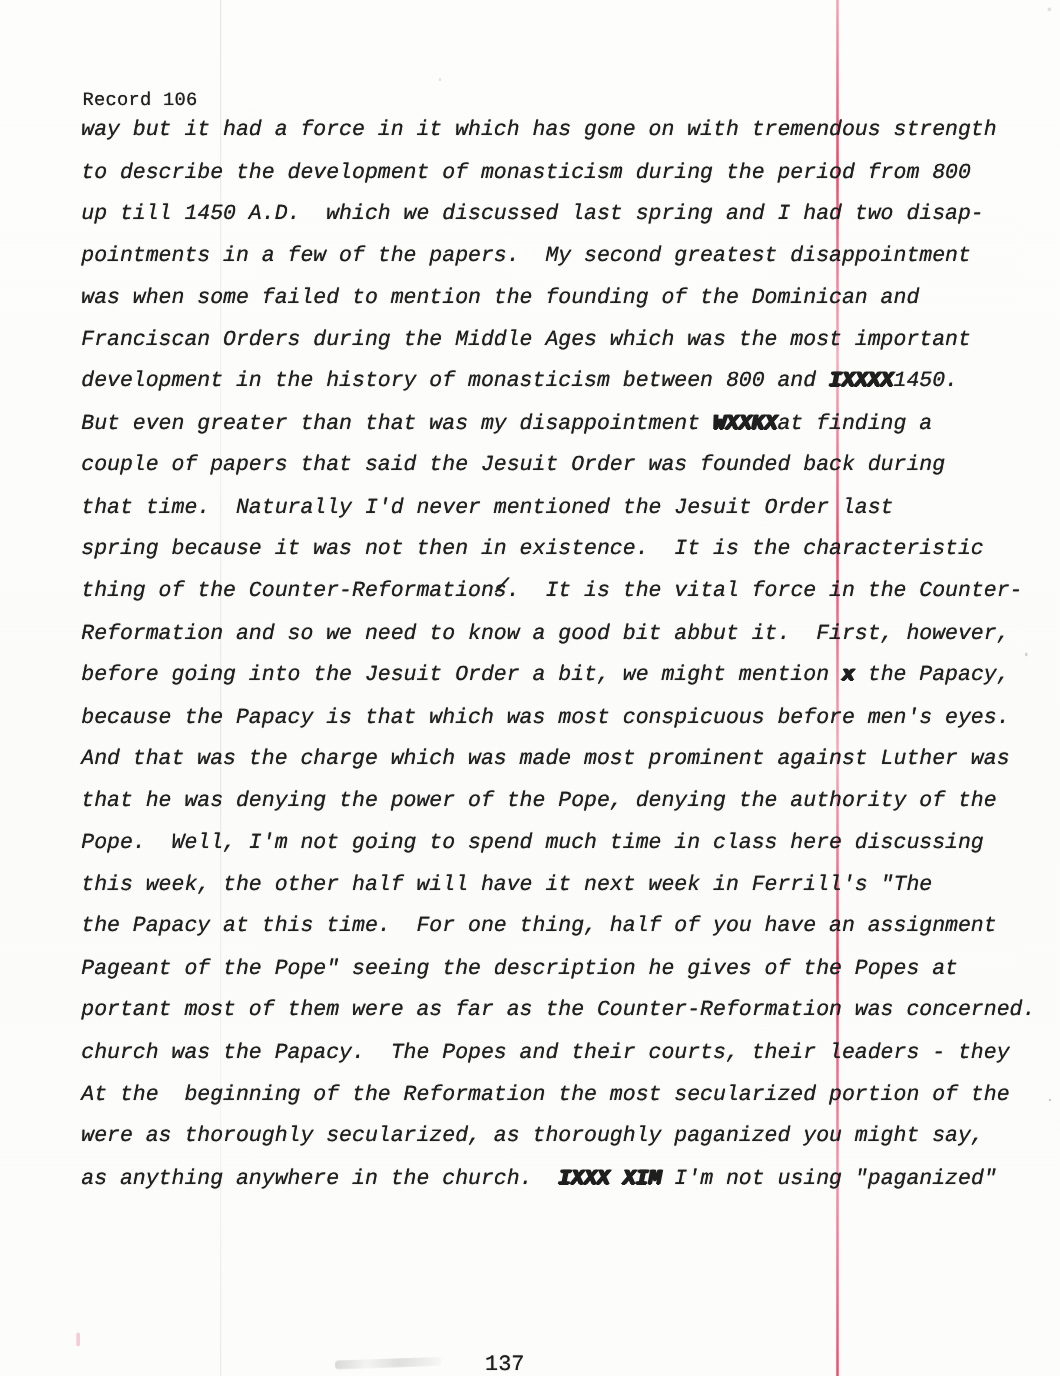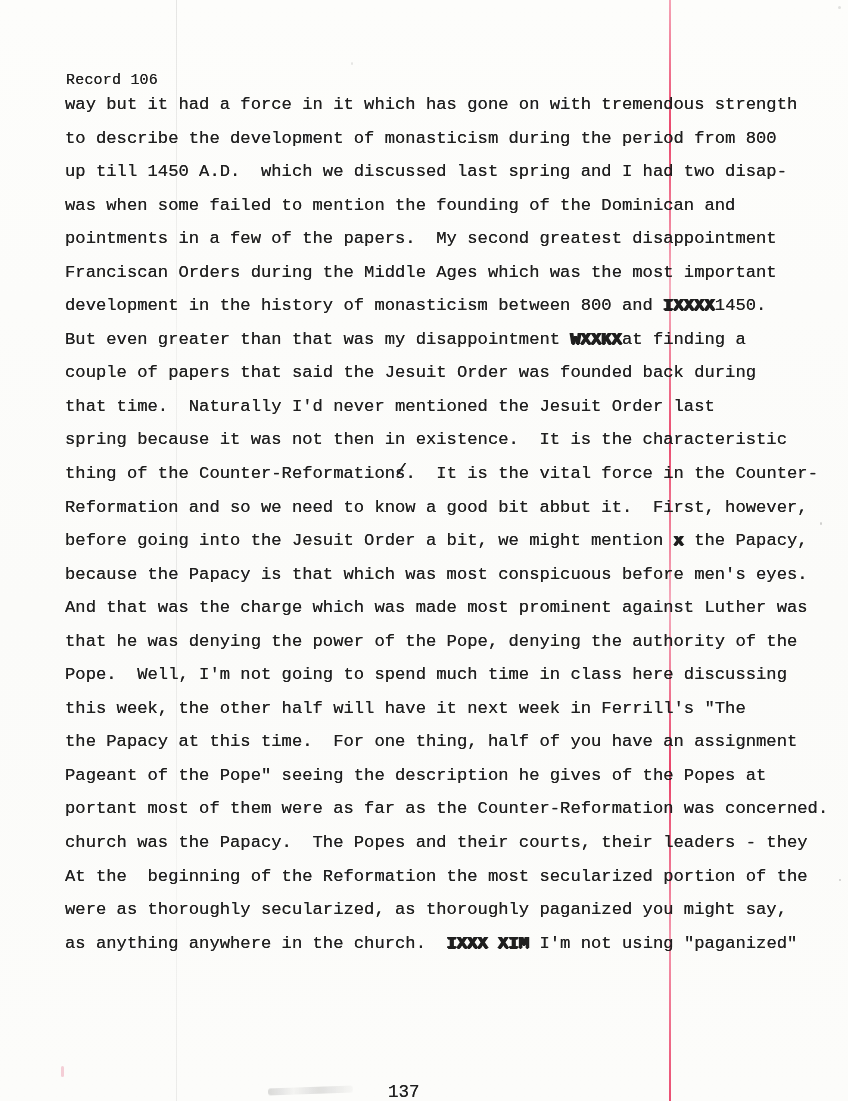--- a/index.html
+++ b/index.html
@@ -13,21 +13,21 @@
   }
   .typed{ text-shadow:0 0 0.6px rgba(20,20,20,0.85); }
   .header{
     position:absolute;left:66px;top:40px;
     font-size:15px;letter-spacing:0.2px;margin-top:32px;
   }
   .body-text{
     position:absolute;left:65px;top:88px;
     font-size:17.2px;line-height:33.55px;
   }
-  .line{white-space:pre;}
+  .line{white-space:pre;font-style:italic;}
   .xover{
     font-weight:bold;
     text-shadow:0.9px 0 currentColor,-0.9px 0 currentColor,0 0.6px currentColor;
   }
   .slashed{position:relative;display:inline-block;}
   .slashed .overlay{
     position:absolute;left:1px;top:-3px;
     font-weight:normal;transform:rotate(6deg);
   }
   .page-number{
@@ -79,22 +79,22 @@
 <div class="page">
   <div class="crease"></div>
   <div class="red-line"></div>
 
   <div class="header typed">Record 106</div>
 
   <div class="body-text typed">
       <div class="line"><span>way but it had a force in it which has gone on with tremendous strength</span></div>
       <div class="line"><span>to describe the development of monasticism during the period from 800</span></div>
       <div class="line"><span>up till 1450 A.D.  which we discussed last spring and I had two disap-</span></div>
+      <div class="line"><span>pointments in a few of the papers.  My second greatest disappointment</span></div>
       <div class="line"><span>was when some failed to mention the founding of the Dominican and</span></div>
-      <div class="line"><span>pointments in a few of the papers.  My second greatest disappointment</span></div>
       <div class="line"><span>Franciscan Orders during the Middle Ages which was the most important</span></div>
       <div class="line"><span>development in the history of monasticism between 800 and </span><span class="xover">IXXXX</span><span>1450.</span></div>
       <div class="line"><span>But even greater than that was my disappointment </span><span class="xover">WXXKX</span><span>at finding a</span></div>
       <div class="line"><span>couple of papers that said the Jesuit Order was founded back during</span></div>
       <div class="line"><span>that time.  Naturally I'd never mentioned the Jesuit Order last</span></div>
       <div class="line"><span>spring because it was not then in existence.  It is the characteristic</span></div>
       <div class="line"><span>thing of the Counter-Reformation</span><span class="slashed">s<span class="overlay">/</span></span><span>.  It is the vital force in the Counter-</span></div>
       <div class="line"><span>Reformation and so we need to know a good bit abbut it.  First, however,</span></div>
       <div class="line"><span>before going into the Jesuit Order a bit, we might mention </span><span class="xover">x</span><span> the Papacy,</span></div>
       <div class="line"><span>because the Papacy is that which was most conspicuous before men's eyes.</span></div>

